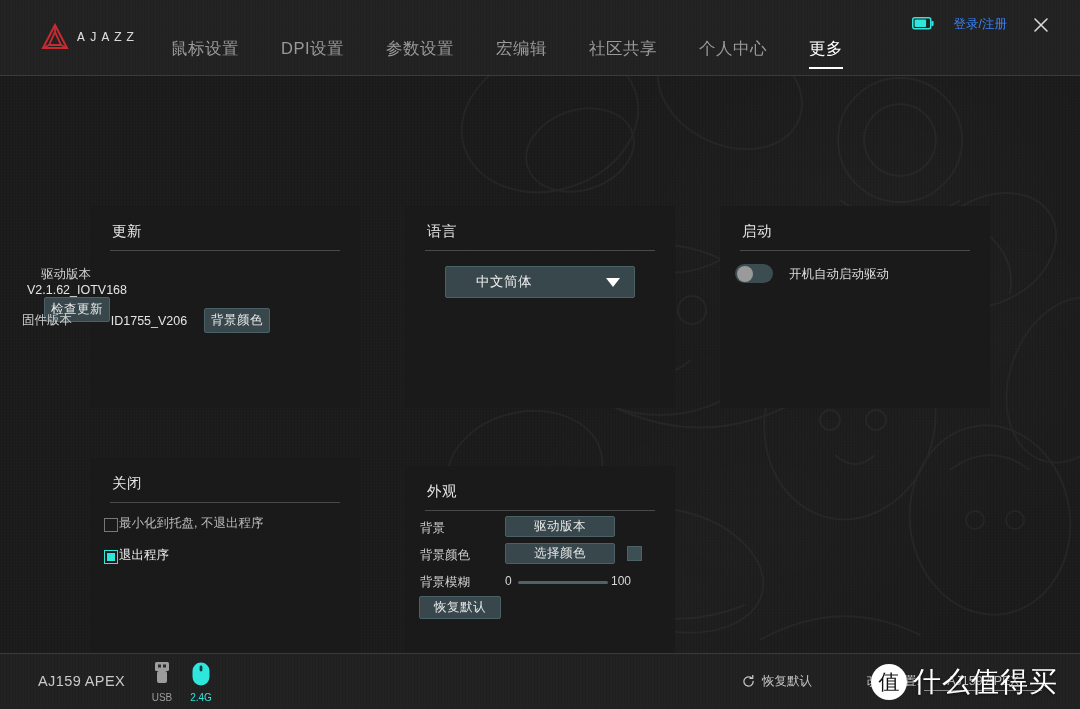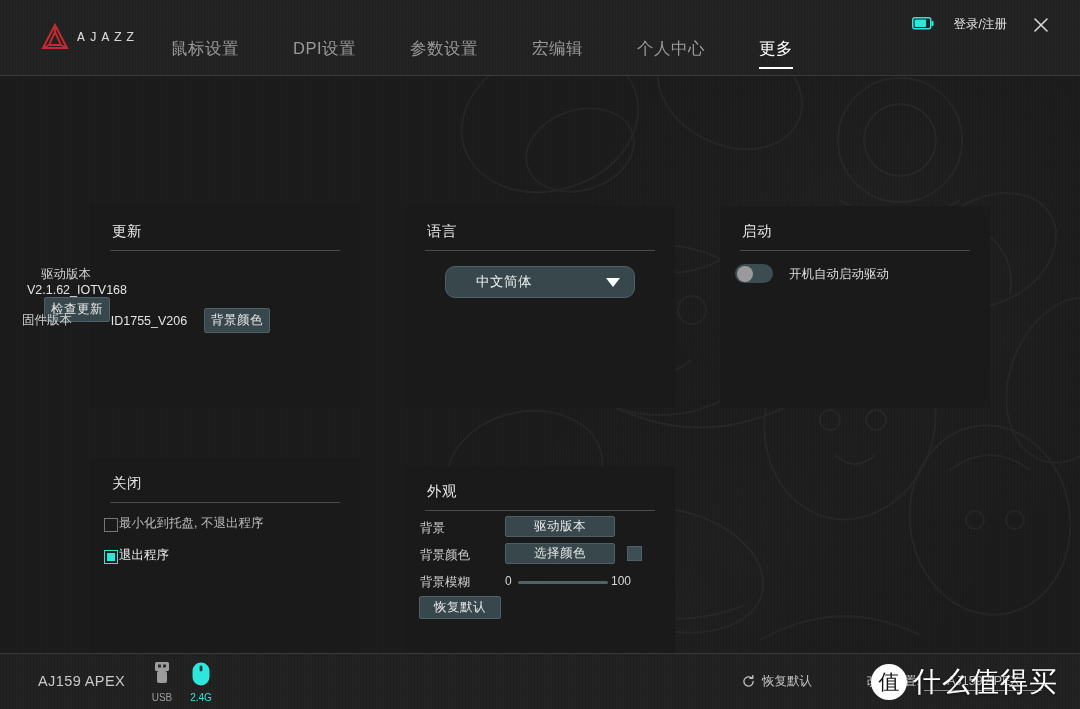--- a/index.html
+++ b/index.html
@@ -54,38 +54,38 @@
   #logo-wrap {
     position: absolute; left: 40px; top: 22px;
     display: flex; align-items: center; gap: 7px; z-index: 2;
   }
   #logo-text {
     color: #d9d9d9; font-size: 13px; letter-spacing: 4.5px;
     font-family: Liberation Mono, monospace;
   }
   #nav {
     position: absolute; left: 152px; bottom: 0;
-    display: flex; align-items: flex-end; gap: 16px; z-index: 2; text-align: center;
+    display: flex; align-items: flex-end; gap: 4px; z-index: 2; text-align: center;
   }
   .nav-item {
     position: relative;
     color: #9a9a9a; font-size: 16.5px;
     padding: 0 19px 15px 19px;
     cursor: pointer; white-space: nowrap;
     letter-spacing: .5px;
   }
   .nav-item.active { color: #ffffff; }
   .nav-item.active::after {
     content: ""; position: absolute; left: 19px; right: 19px; bottom: 6px;
     height: 2.5px; background: #ffffff;
   }
   #battery { position: absolute; right: 146px; top: 16px; z-index: 2; }
   #login-btn {
     position: absolute; right: 73px; top: 16px; z-index: 2;
-    color: #e5e5e5; font-size: 12.5px; cursor: pointer;
+    color: #3b82f6; font-size: 12.5px; cursor: pointer;
   }
   #close-btn {
     position: absolute; right: 26px; top: 12px; z-index: 2;
     width: 26px; height: 26px; cursor: pointer;
     display: flex; align-items: center; justify-content: center;
   }
 
   
   #content { position: relative; z-index: 2; height: 577px; }
 
@@ -123,21 +123,21 @@
   #u-row1 { top: 190px; flex-direction: column; }
   #u-row2 { top: 232px; }
   .u-label { width: 72px; color: #cfcfcf; font-size: 12.5px; }
   .u-value { width: 110px; color: #e4e4e4; font-size: 12.5px; text-align: center; }
   .u-btn { width: 66px; height: 25px; }
 
   
   #lang-select {
     position: absolute; left: 445px; top: 190px;
     width: 190px; height: 32px;
-    background: #37474c; border: 1px solid #4c6068; border-radius: 10px;
+    background: #37474c; border: 1px solid #4c6068; border-radius: 2px;
     display: flex; align-items: center; cursor: pointer;
   }
   #lang-value { color: #f0f0f0; font-size: 13.5px; margin-left: 30px; letter-spacing: .5px; }
   #lang-caret { position: absolute; right: 14px; top: 50%; transform: translateY(-50%); }
 
   
   #toggle {
     position: absolute; left: 735px; top: 188px;
     width: 38px; height: 19px; border-radius: 10px;
     background: #3c4d52; cursor: pointer;
@@ -290,20 +290,21 @@
         <path d="M9 23 L3 26 M21 23 L27 26" stroke="#c62b33" stroke-width="1.8"></path>
       </svg>
       <span id="logo-text">AJAZZ</span>
     </div>
 
     <div id="nav">
       <div class="nav-item">鼠标设置</div>
       <div class="nav-item">DPI设置</div>
       <div class="nav-item">参数设置</div>
       <div class="nav-item">宏编辑</div>
+      <div class="nav-item">社区共享</div>
       <div class="nav-item">个人中心</div>
       <div class="nav-item active">更多</div>
     </div>
 
     <div id="battery">
       <svg width="22" height="13" viewBox="0 0 22 13">
         <rect x="0.75" y="0.75" width="18" height="11" rx="2" fill="none" stroke="#2ee6dc" stroke-width="1.5"></rect>
         <rect x="2.6" y="2.6" width="11.5" height="7.4" rx="1" fill="#2ee6dc"></rect>
         <rect x="19.4" y="4" width="2.2" height="5" rx="1" fill="#2ee6dc"></rect>
       </svg>

